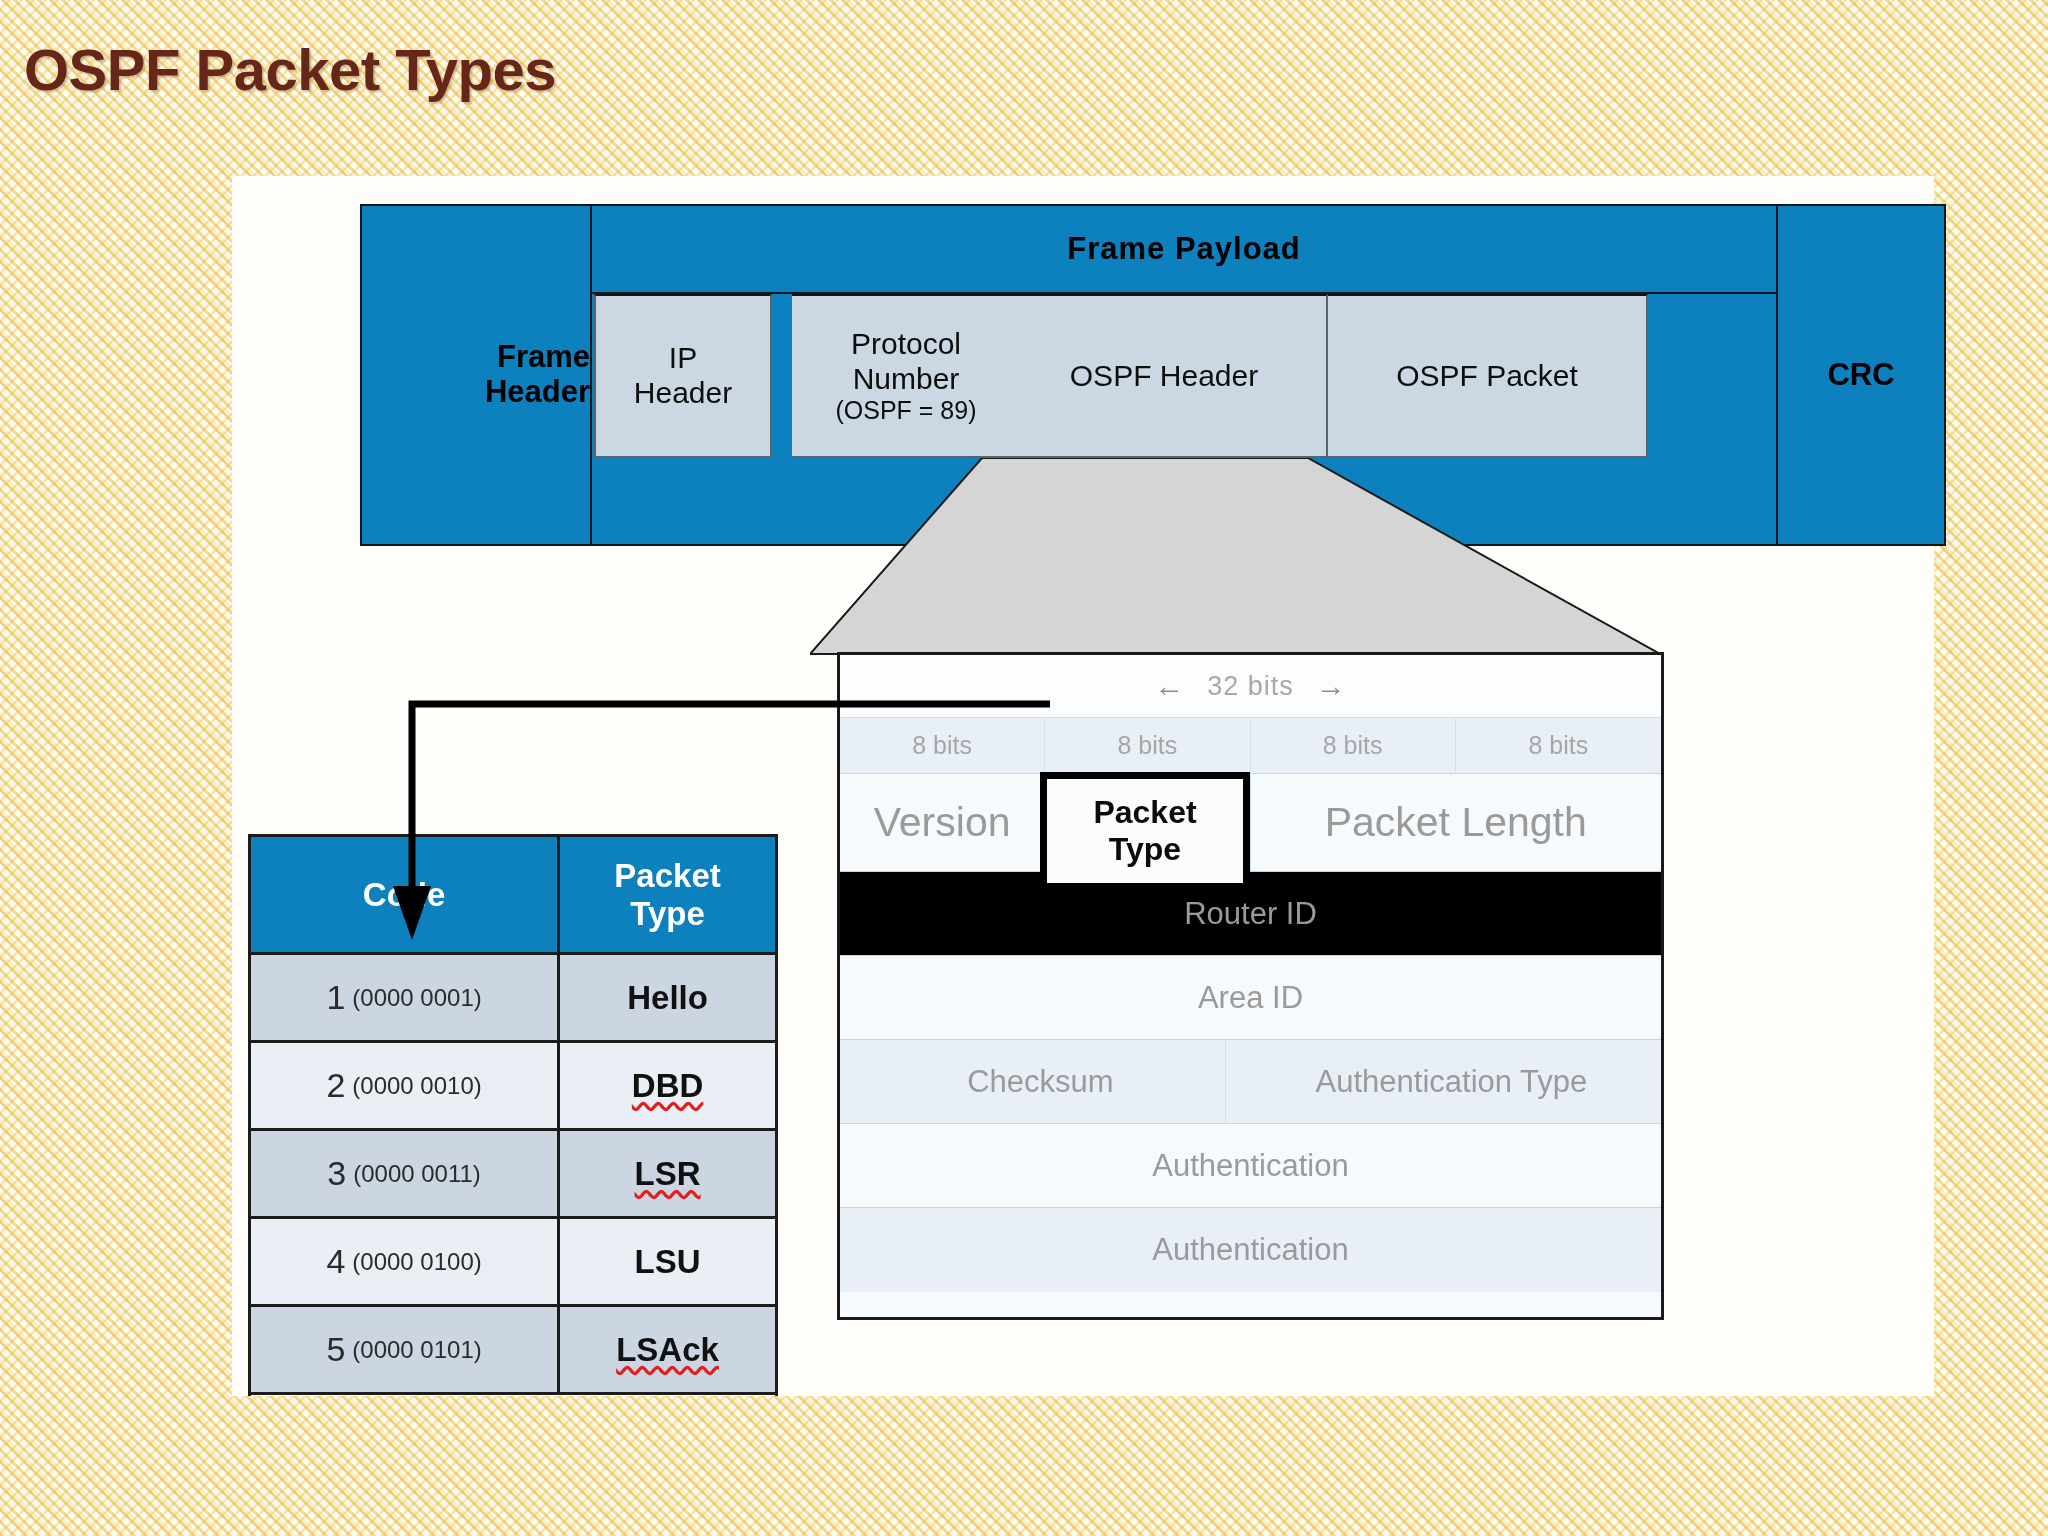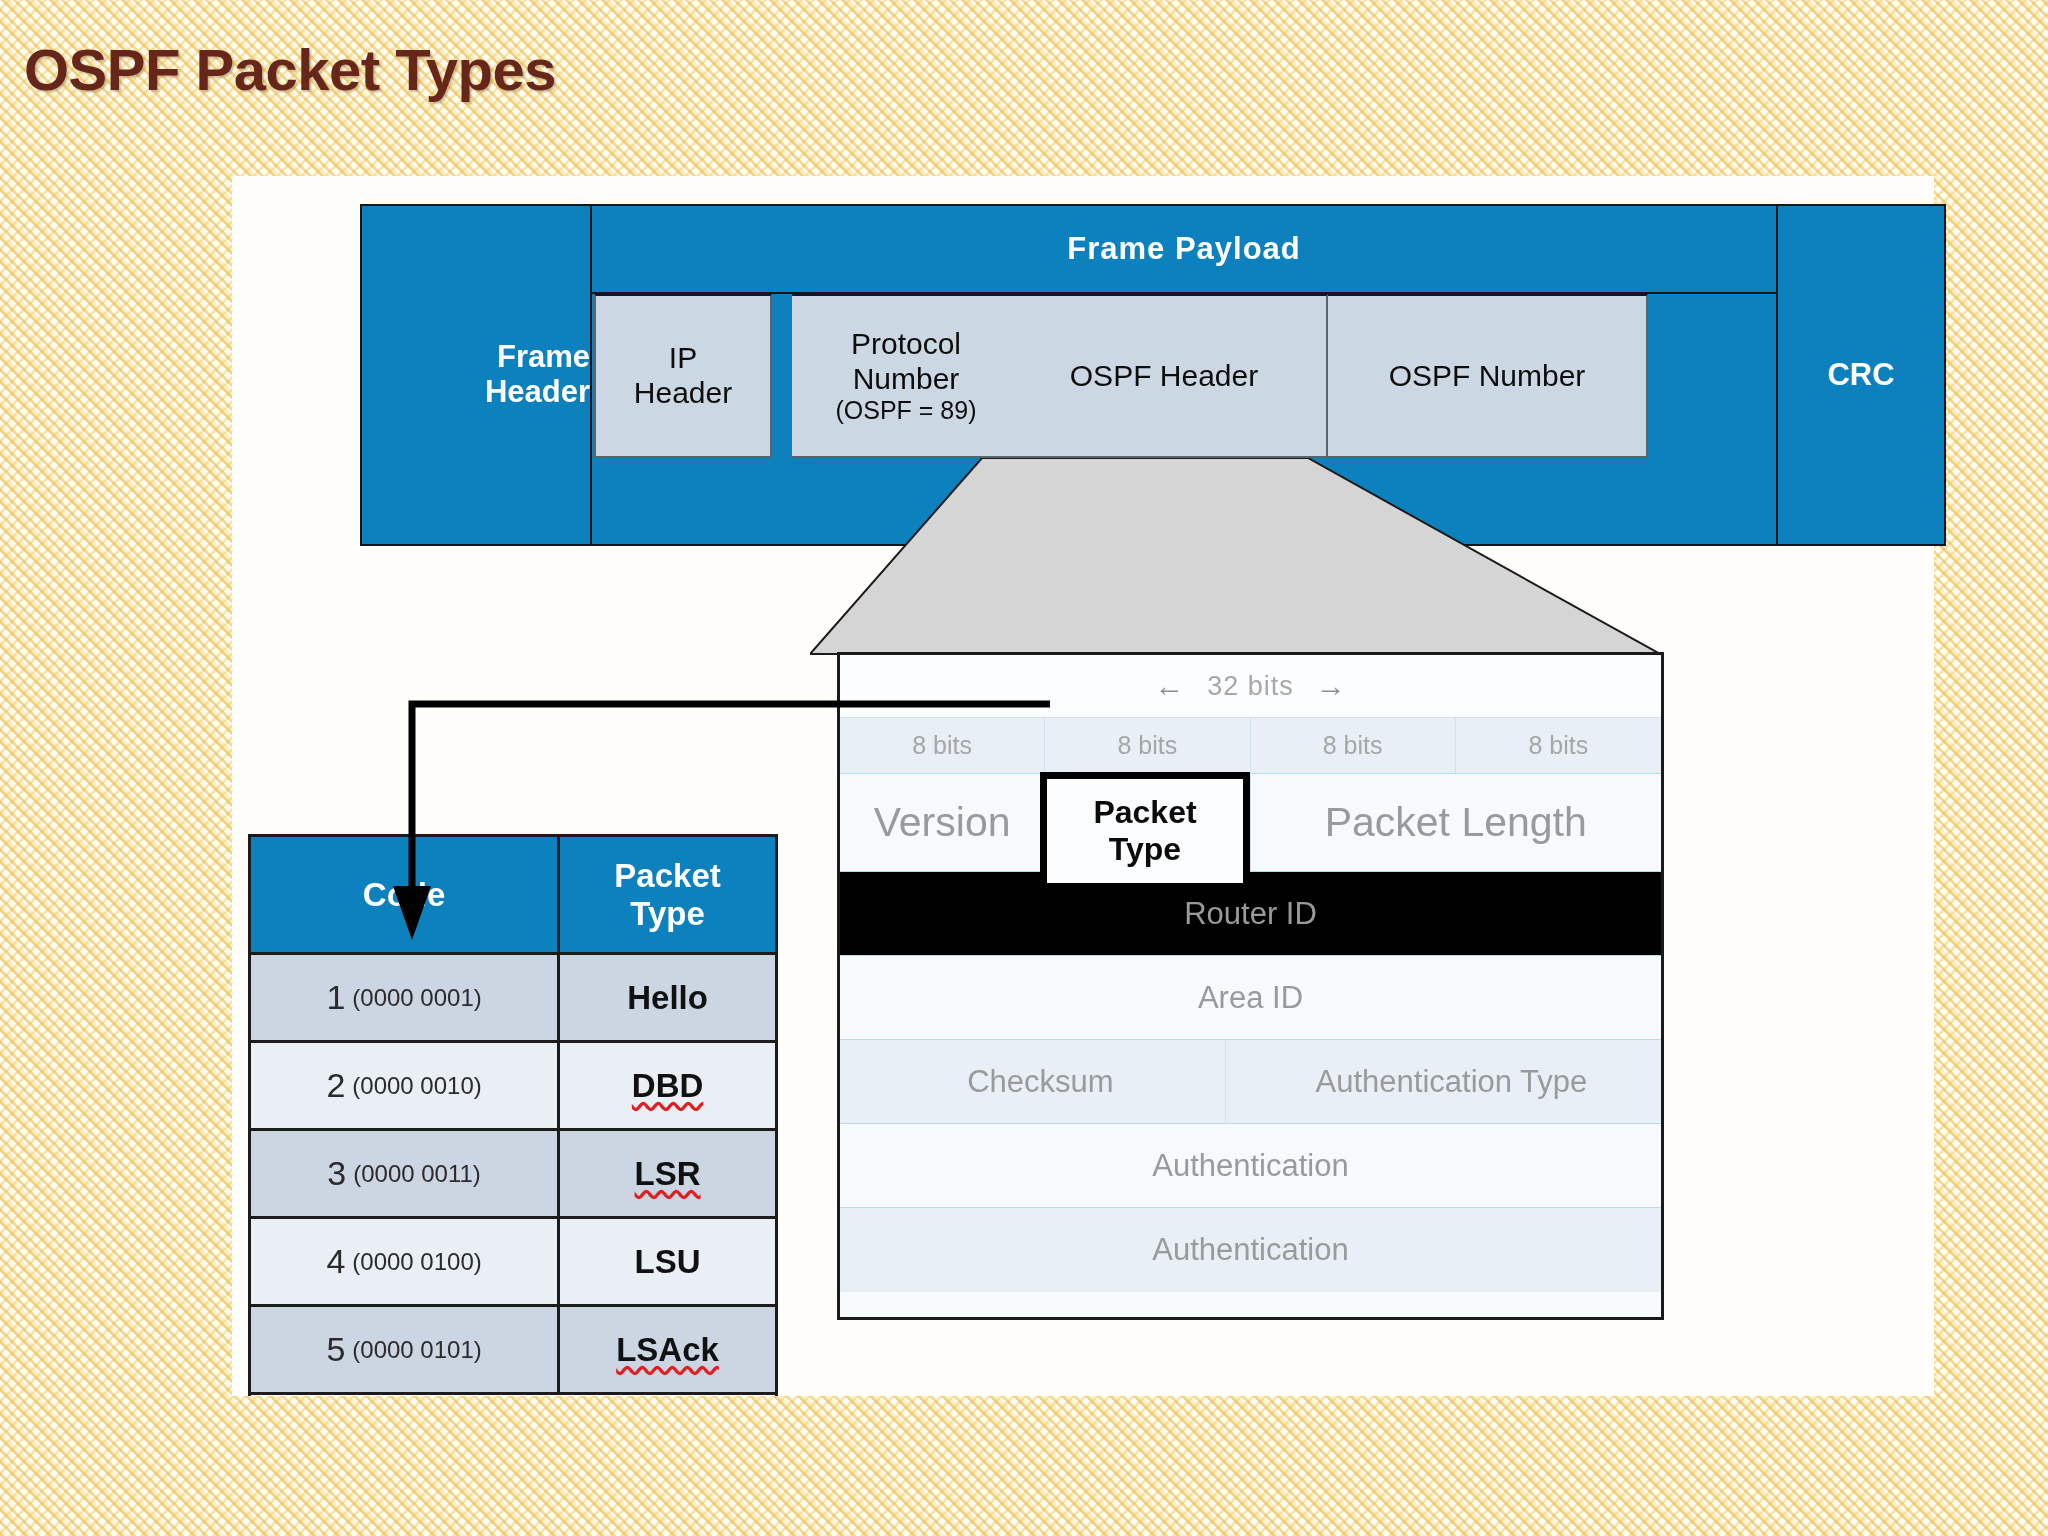--- a/index.html
+++ b/index.html
@@ -67,21 +67,21 @@
     position: absolute;
     box-sizing: border-box;
     display: flex;
     align-items: center;
     justify-content: center;
     text-align: center;
     line-height: 1.12;
   }
   .fd-blue {
     background: #0d81bd;
-    color: #ffffff;
+    color: #000000;
     font-weight: bold;
   }
   #fd-frame-header {
     left: 0; top: 0; width: 232px; height: 342px;
     border: 2px solid #12171c;
     font-size: 31px;
     flex-direction: column;
     align-items: flex-end;
   }
   #fd-frame-payload {
@@ -301,21 +301,21 @@
   <div class="fd-inner" id="fd-protocol-num">
     <div>
       <div>Protocol</div>
       <div>Number</div>
       <div class="fd-small">(OSPF = 89)</div>
     </div>
   </div>
 
   <div class="fd-inner" id="fd-ospf-header">OSPF Header</div>
 
-  <div class="fd-inner" id="fd-ospf-message">OSPF Number</div>
+  <div class="fd-inner" id="fd-ospf-message">OSPF Packet</div>
 
   <div class="fd-cell fd-blue" id="fd-crc">CRC</div>
 </div>
 
 <svg id="funnel" viewBox="0 0 850 198" preserveAspectRatio="none">
   <polygon points="172,0 498,0 850,196 0,196" fill="#d5d5d5" stroke="#1a1a1a" stroke-width="2"></polygon>
 </svg>
 
 <div id="ospf-header-table">
 

